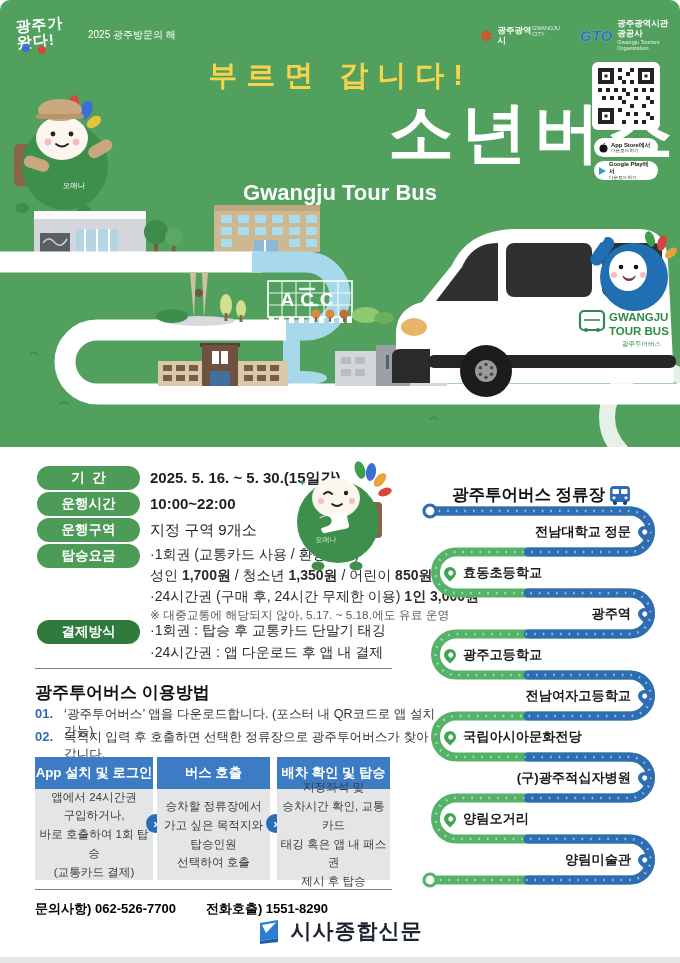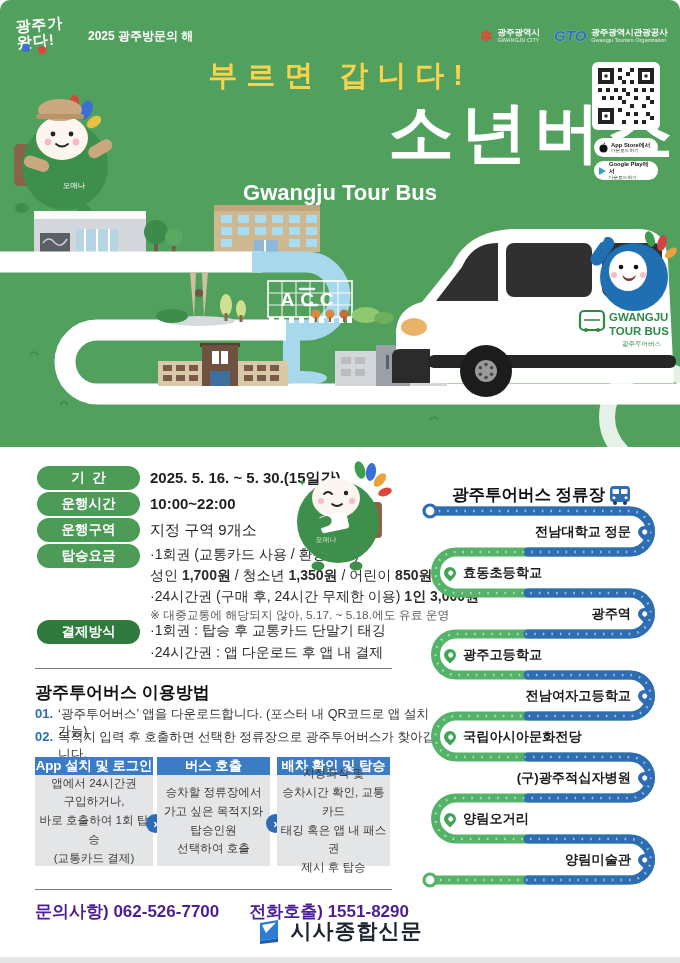--- a/index.html
+++ b/index.html
@@ -12,21 +12,21 @@
   .tagline{left:0;top:56px;width:680px;text-align:center;font-size:29px;font-weight:bold;
            color:#f8d34b;letter-spacing:9px}
   .big-title{left:0;top:88px;width:680px;text-align:right;font-size:66px;font-weight:bold;
              color:#ffffff;letter-spacing:7px}
   .subtitle{left:0;top:180px;width:680px;text-align:center;font-size:22px;font-weight:bold;color:#ffffff}
 
   .camp{left:14px;top:14px;width:190px;height:48px}
   .camp-cal{position:absolute;left:2px;top:2px;width:64px;font-weight:bold;font-size:15px;line-height:1.05;
             color:#fff;transform:rotate(-5deg);letter-spacing:1px}
   .camp-dot{position:absolute;border-radius:50%;width:8px;height:8px}
-  .camp-year{position:absolute;left:74px;top:14px;font-size:12px;font-weight:bold;color:#ffffff}
+  .camp-year{position:absolute;left:74px;top:14px;font-size:10px;font-weight:normal;color:#ffffff}
 
   .partners{left:480px;top:20px;width:196px;height:30px;display:flex;gap:14px;align-items:center}
   .partner{display:flex;gap:5px;align-items:center}
   .partner .mark{font-size:15px;line-height:1}
   .p-name{font-size:8.5px;font-weight:bold;color:#fff;line-height:1.2}
   .p-sub{font-size:5.5px;color:rgba(255,255,255,.85);line-height:1.2}
   .gto{font-weight:bold;font-style:italic;font-size:15px;color:#2b6fc0;
        text-shadow:0 0 1px #dce9f8}
 
   .qrbox{left:592px;top:62px;width:68px;height:68px;background:#fff;border-radius:6px;
@@ -43,32 +43,32 @@
   .pill{left:37px;width:103px;height:24px;border-radius:12px;background:#4c9b57;color:#fff;
         font-weight:bold;font-size:13.5px;display:flex;align-items:center;justify-content:center;white-space:pre}
   .pill.dark{background:#2f7a3c}
   .val{left:150px;font-size:15px;color:#1f1f1f}
   .bold{font-weight:bold}
   .body-line{left:150px;font-size:14px;color:#2b2b2b}
   .note{left:150px;font-size:11.8px;color:#5a5a5a}
   .divider{left:35px;width:357px;border-top:1.5px solid #7e7e7e;height:0}
 
   .howto-head{left:35px;top:681px;font-size:17px;font-weight:bold;color:#111}
-  .step{left:35px;width:402px;font-size:12.6px;color:#333;display:flex;gap:5px;align-items:baseline}
+  .step{left:35px;width:402px;font-size:12.6px;color:#333;display:flex;gap:11px;align-items:baseline}
   .step .no{color:#2e6db4;font-weight:bold;font-size:13px;flex:none}
 
   .card{top:757px;height:121px}
-  .card-head{height:18px;background:#3b7cc4;color:#fff;font-weight:bold;font-size:13.3px;
+  .card-head{height:32px;background:#3b7cc4;color:#fff;font-weight:bold;font-size:13.3px;
              display:flex;align-items:center;justify-content:center}
   .card-body{height:91px;background:#e4e5e7;font-size:11.6px;color:#3c3c3c;text-align:center;
              white-space:pre-line;display:flex;align-items:center;justify-content:center;line-height:1.62}
   .arrow{top:814px;width:19px;height:19px;border-radius:50%;background:#2e6db4;color:#fff;
          display:flex;align-items:center;justify-content:center;font-size:13px;font-weight:bold;padding-bottom:1px;box-sizing:border-box}
 
-  .contact{left:35px;top:900px;display:flex;gap:30px;font-size:17px;font-weight:bold;color:#4c1d95}
+  .contact{left:35px;top:900px;display:flex;gap:30px;font-size:13px;font-weight:bold;color:#000000}
   .footer{left:0;top:917px;width:680px;display:flex;align-items:center;justify-content:center;gap:7px}
   .footer .pub{font-size:21px;font-weight:bold;color:#1b2430;letter-spacing:1px}
   .bottom-strip{left:0;top:957px;width:680px;height:6px;background:#e6e6e6}
 
   
   .stops-head{left:452px;top:484px;display:flex;align-items:center;gap:4px;
               font-size:16.5px;font-weight:bold;color:#101010}
   .route{left:418px;top:503px;width:252px;height:392px}
   .stop-row{position:absolute;height:20px;display:flex;align-items:center;gap:7px;
             font-size:13.2px;font-weight:bold;color:#1a1a1a;white-space:nowrap}
@@ -87,21 +87,21 @@
   <div class="abs camp">
     <div class="camp-cal">광주가 왔다!</div>
     <div class="camp-dot" style="left:8px;top:30px;background:#3b6fd4"></div>
     <div class="camp-dot" style="left:24px;top:32px;background:#d9463c"></div>
     <div class="camp-year">2025 광주방문의 해</div>
   </div>
 
   <div class="abs partners">
     <div class="partner">
       <span class="mark" style="color:#e8452e">✽</span>
-      <span style="display:flex;flex-direction:column">
+      <span style="display:flex;flex-direction:row">
         <span class="p-name">광주광역시</span>
         <span class="p-sub">GWANGJU CITY</span>
       </span>
     </div>
     <div class="partner">
       <span class="gto">GTO</span>
       <span style="display:flex;flex-direction:column">
         <span class="p-name">광주광역시관광공사</span>
         <span class="p-sub">Gwangju Tourism Organization</span>
       </span>

